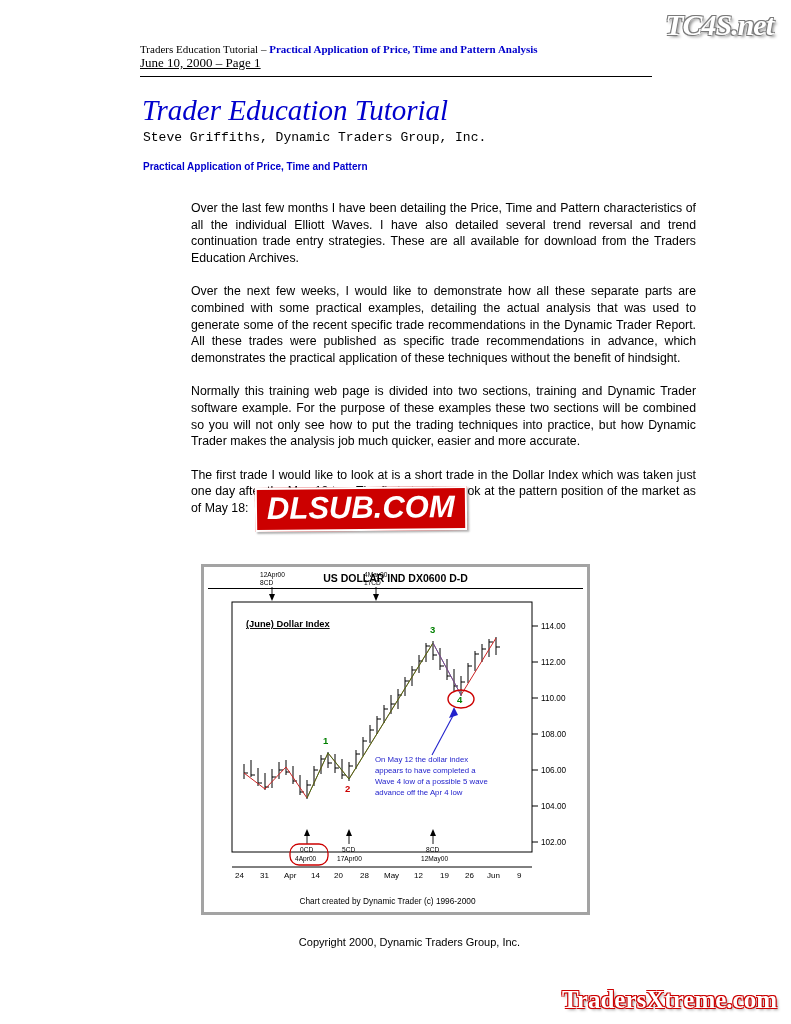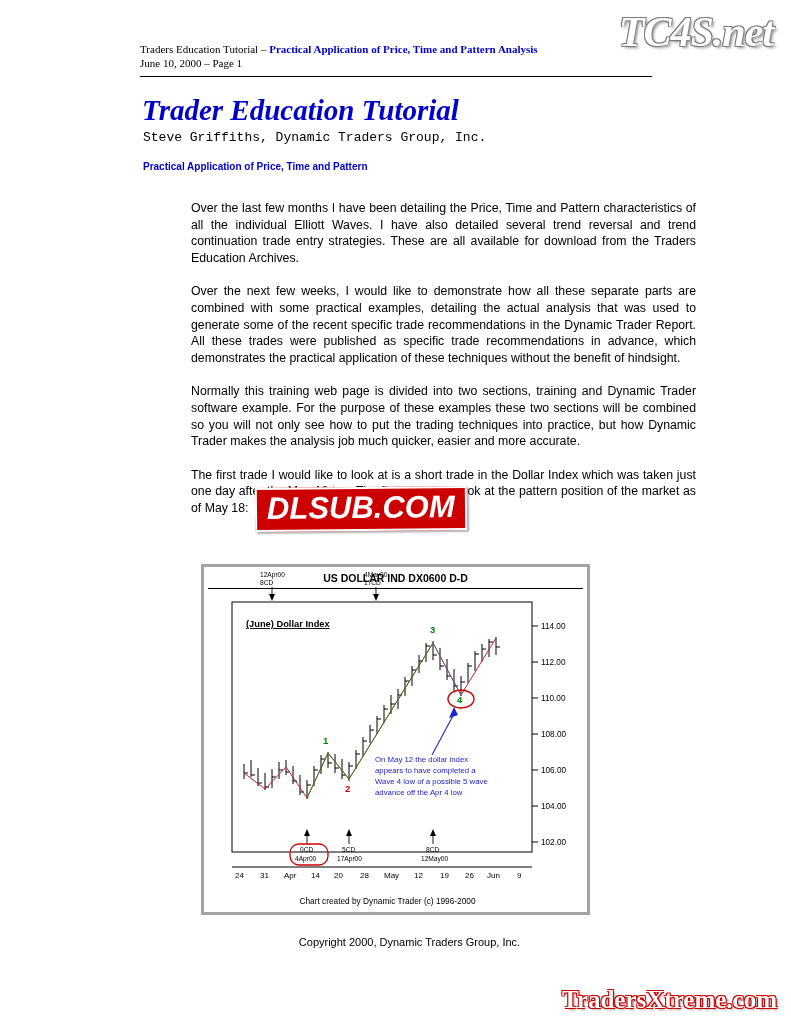--- a/index.html
+++ b/index.html
@@ -22,21 +22,21 @@
     height: 1024px;
     background: #fff;
   }
 
   
   .tc4s {
     position: absolute;
     right: 18px;
     top: 8px;
     font-family: "Liberation Serif", serif;
-    font-size: 42px;
+    font-size: 30px;
     font-weight: bold;
     font-style: italic;
     color: #ffffff;
     letter-spacing: -1px;
     text-shadow:
       -1px -1px 0 #7a7a7a,
       1px -1px 0 #7a7a7a,
       -1px 1px 0 #7a7a7a,
       2px 2px 3px rgba(0,0,0,0.45);
   }
@@ -49,39 +49,40 @@
     width: 512px;
     font-size: 11px;
     line-height: 14px;
     color: #000;
   }
   .runhead .blue {
     color: #0000cc;
     font-weight: bold;
   }
   .runhead .line2 {
-    font-size: 11px;
+    font-size: 13px;
+    text-decoration: underline;
   }
   .rule {
     position: absolute;
     left: 140px;
     top: 76px;
     width: 512px;
     border-top: 1px solid #000;
     height: 0;
   }
 
   
   .doc-title {
     position: absolute;
     left: 142px;
     top: 94px;
     font-family: "Liberation Serif", serif;
     font-size: 29px;
-    font-weight: bold;
+    font-weight: normal;
     font-style: italic;
     color: #0000cc;
   }
   .byline {
     position: absolute;
     left: 143px;
     top: 130px;
     font-family: Liberation Mono, monospace;
     font-size: 13px;
     color: #000000;

